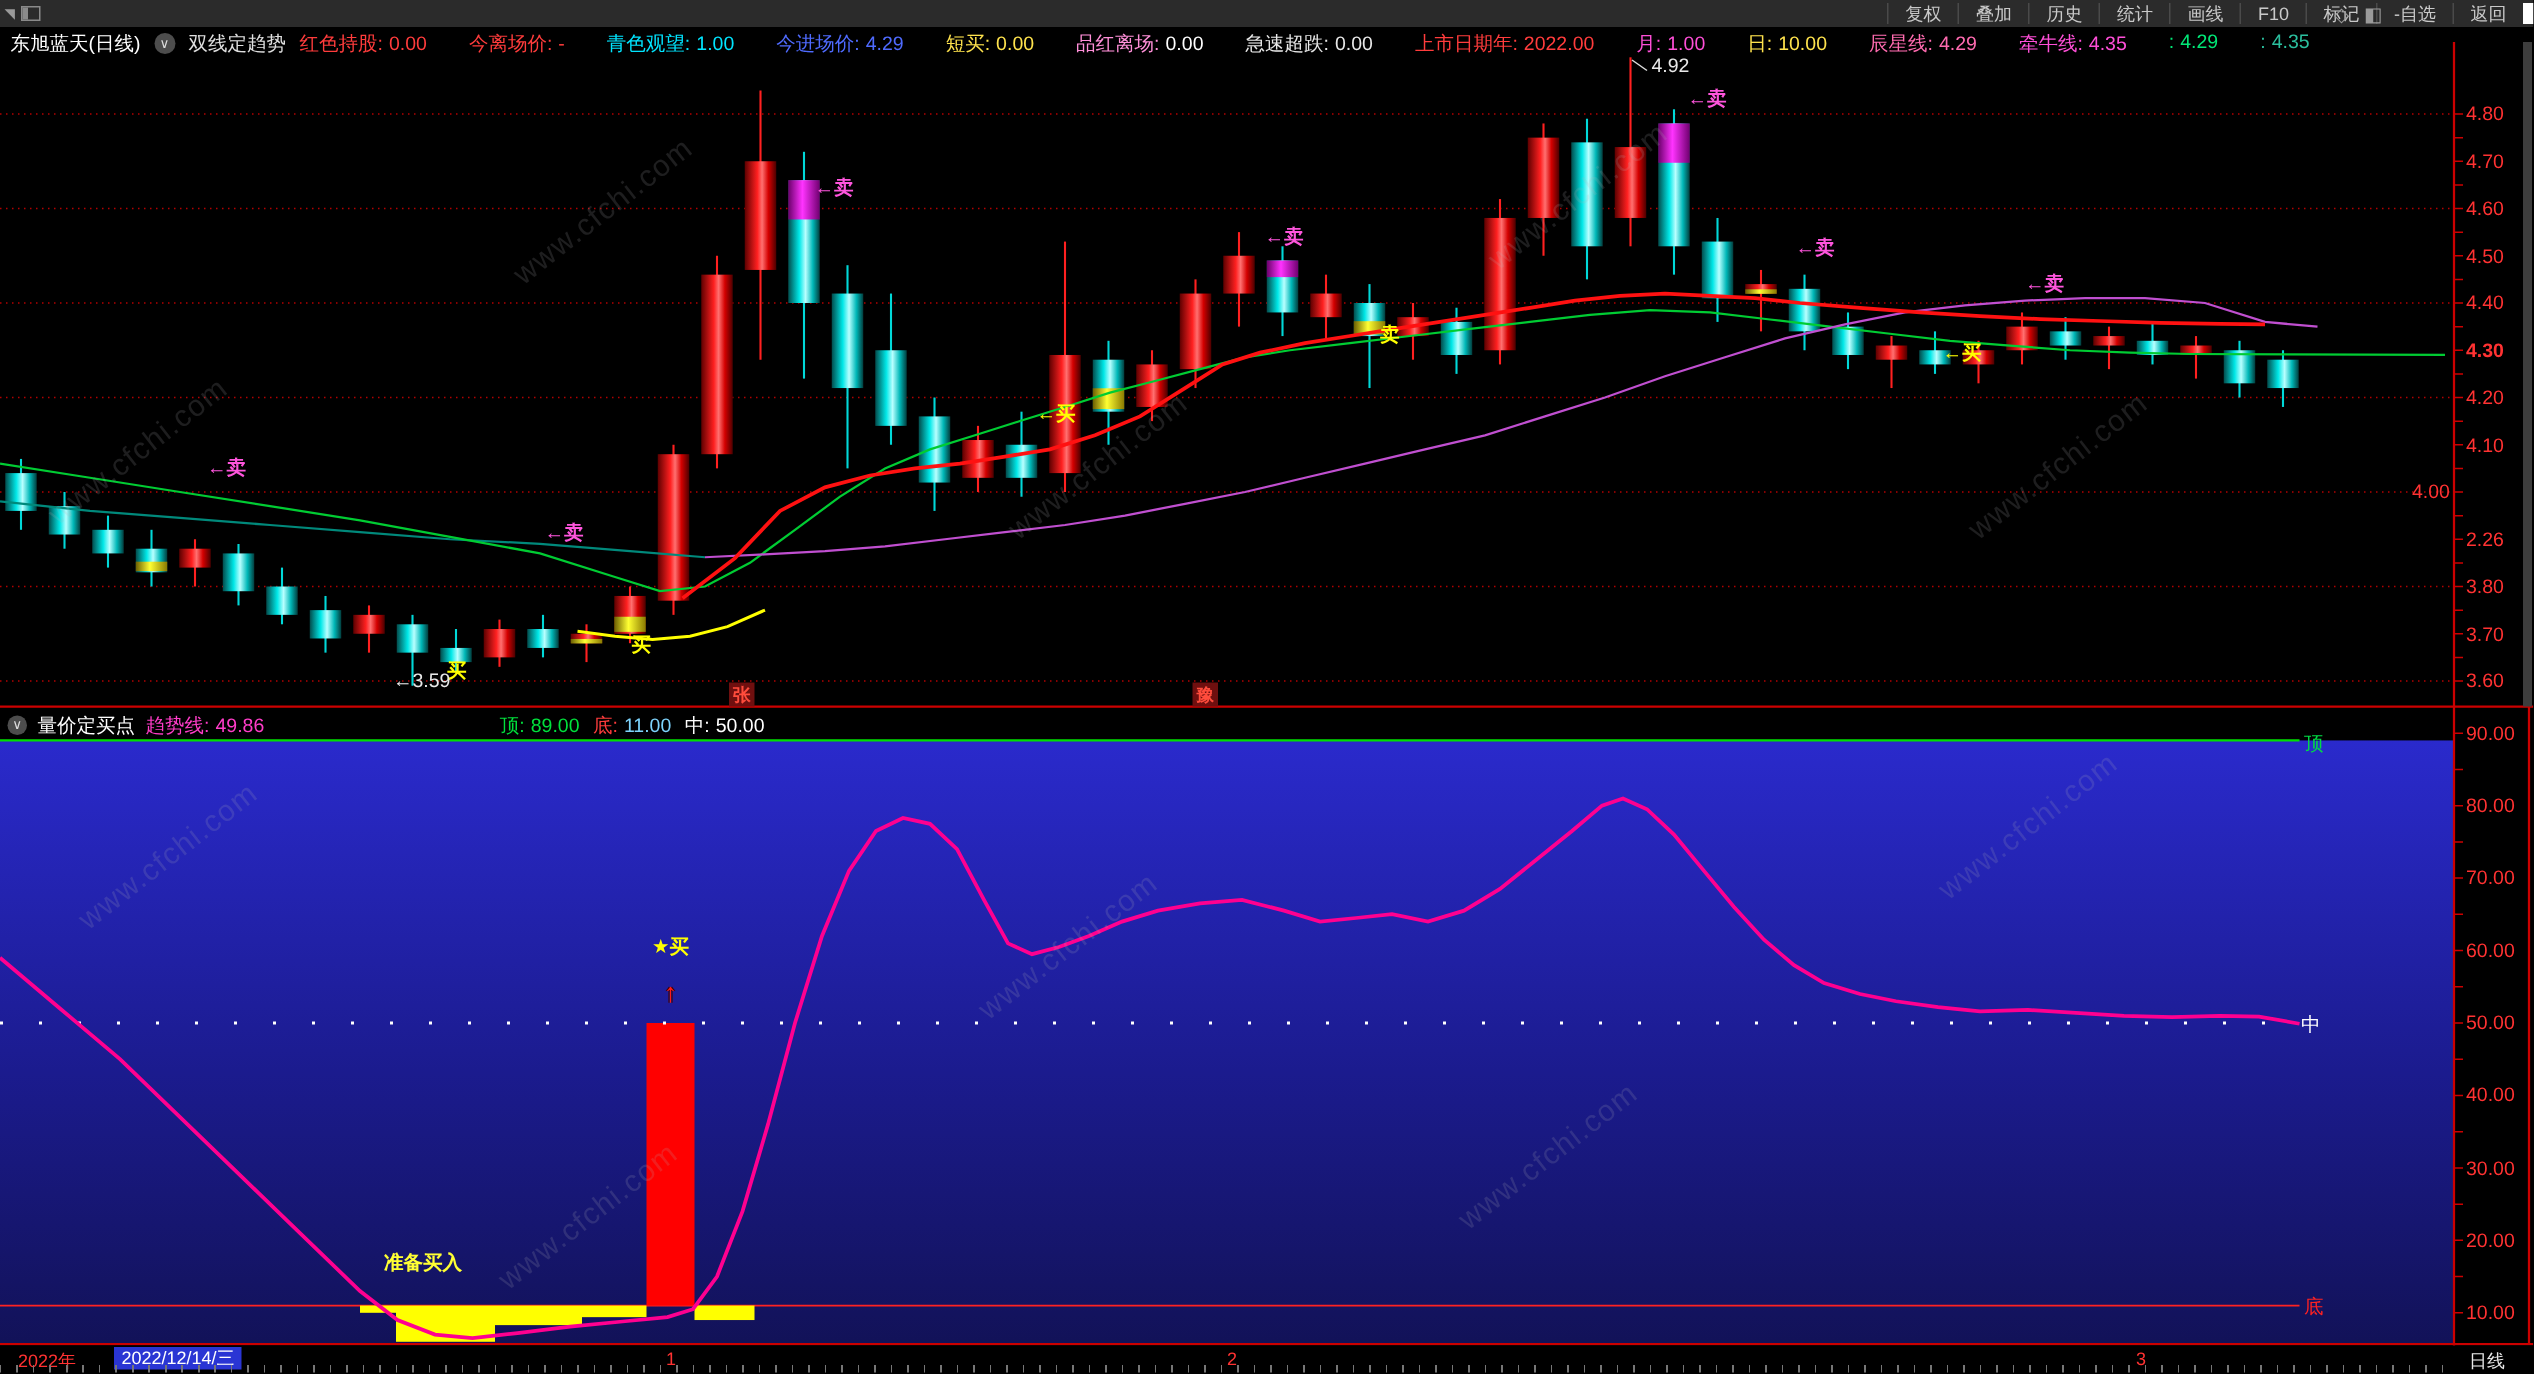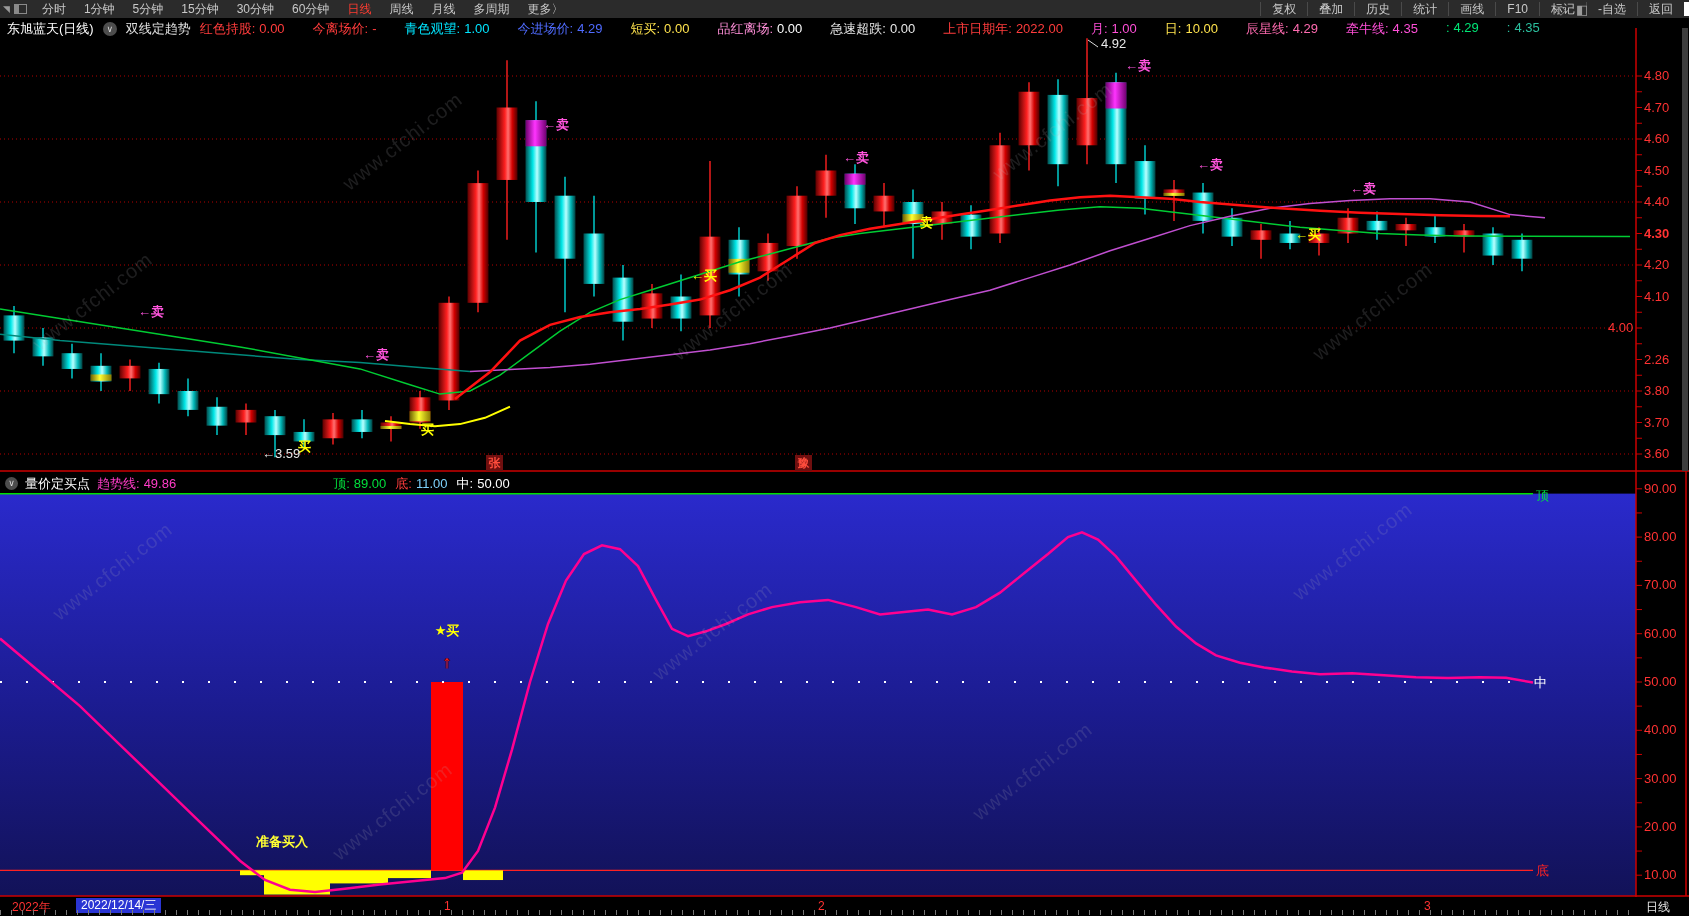--- a/index.html
+++ b/index.html
@@ -8,21 +8,21 @@
   #app{position:relative;width:1689px;height:916px;background:#000}
   .abs{position:absolute}
   #menubar{position:absolute;top:0;left:0;width:1689px;height:18px;background:#2b2b2b;
     display:flex;align-items:center;font-size:12px;color:#c9c9c9;white-space:nowrap}
   .wicon{width:13px;height:10px;border:1px solid #8a8a8a;margin:0 6px 0 4px;display:inline-block;background:linear-gradient(90deg,#8a8a8a 0 4px,#2b2b2b 4px)}
   .wcaret{color:#9a9a9a;font-size:9px;margin-left:3px}
   .mitem{padding:0 9px;cursor:default}
   .mitem.active{color:#ff3b30}
   #menu-right{margin-left:auto;display:flex;height:14px;align-items:center}
   .tbtn{padding:0 11px;border-left:1px solid #4a4a4a;height:14px;line-height:14px}
-  .tbtn.last{border-right:5px solid #ffffff}
+  .tbtn.last{border-right:7px solid #ffffff}
   #infobar{position:absolute;top:18px;left:0;width:1689px;height:21px;background:#000;
     display:flex;align-items:center;font-size:13px;color:#e8e8e8;gap:9px;padding-left:7px;white-space:nowrap}
   .circle-icon{width:14px;height:14px;border-radius:50%;background:#4d4d4d;color:#ddd;
     font-size:9px;line-height:14px;text-align:center;display:inline-block}
   .fld .v{margin-left:4px}
   #infobar-icons{position:absolute;left:1556px;top:2px;color:#9a9a9a;font-size:13px;letter-spacing:10px}
   #ind-header{position:absolute;top:474px;left:0;height:19px;display:flex;align-items:center;
     font-size:13px;color:#fff;gap:7px;padding-left:5px;white-space:nowrap}
   #ind-fields{display:flex;gap:9px}
   #ind-fields .fld:nth-child(2){margin-left:148px}
@@ -42,21 +42,20 @@
   #scrollbar{position:absolute;left:1682px;top:28px;width:6px;height:443px;background:#3d3d3d}
 </style>
 </head>
 <body>
 
 <div id="app">
 
   <div id="menubar">
     <span class="wcaret">◥</span>
     <span class="wicon"></span>
-    <span id="menu-left"><span class="mitem">分时</span><span class="mitem">1分钟</span><span class="mitem">5分钟</span><span class="mitem">15分钟</span><span class="mitem">30分钟</span><span class="mitem">60分钟</span><span class="mitem active">日线</span><span class="mitem">周线</span><span class="mitem">月线</span><span class="mitem">多周期</span><span class="mitem">更多〉</span></span>
     <span id="menu-right">
         <span class="tbtn">复权</span>
         <span class="tbtn">叠加</span>
         <span class="tbtn">历史</span>
         <span class="tbtn">统计</span>
         <span class="tbtn">画线</span>
         <span class="tbtn">F10</span>
         <span class="tbtn">标记</span>
         <span class="tbtn">-自选</span>
         <span class="tbtn last">返回</span>

